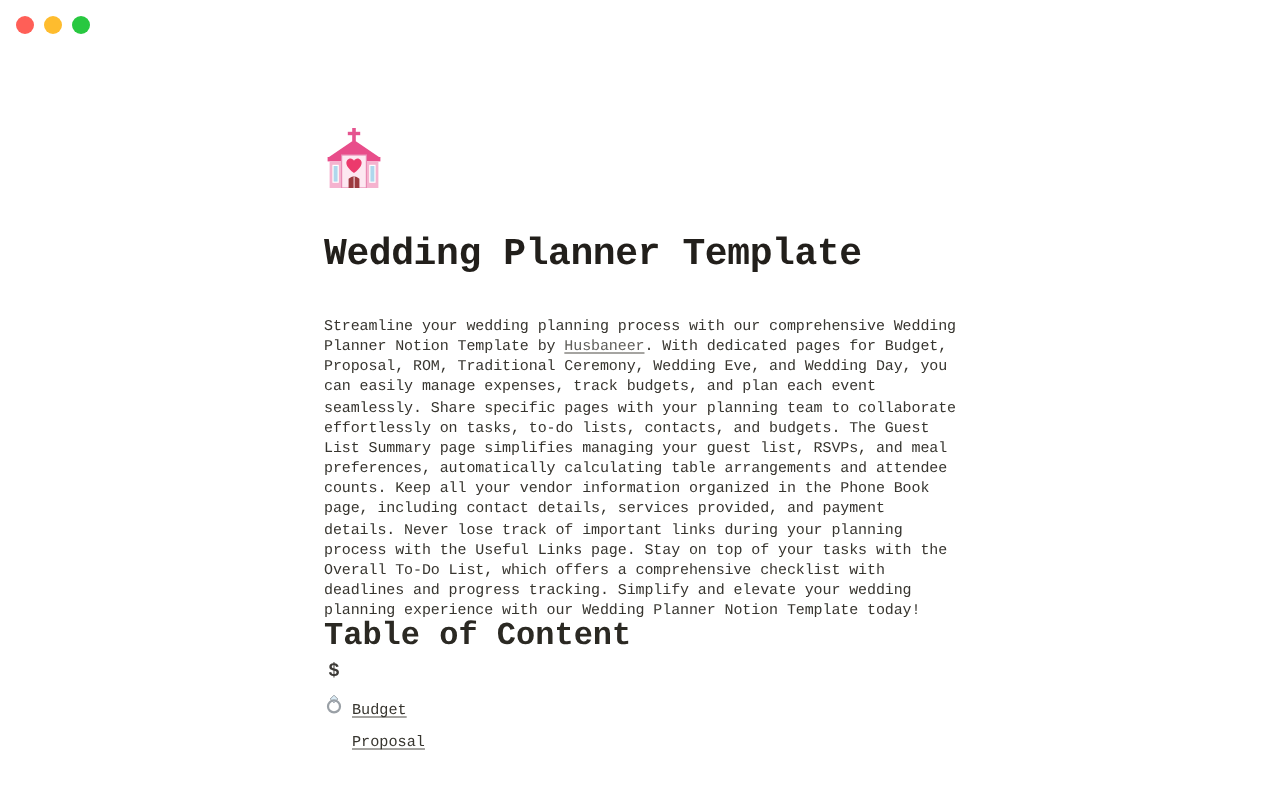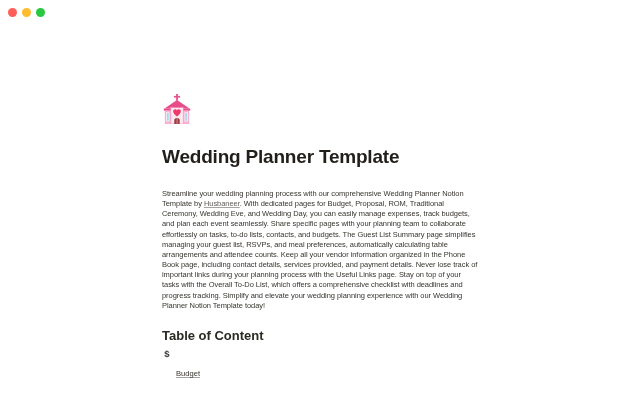--- a/index.html
+++ b/index.html
@@ -12,21 +12,21 @@
   }
 
   
   .traffic-lights { position:absolute; top:8px; left:8px; display:flex; gap:5px; }
   .tl-dot { width:9px; height:9px; border-radius:50%; }
   .tl-close { background:#ff5f57; }
   .tl-min   { background:#febc2e; }
   .tl-zoom  { background:#28c840; }
 
   
-  .content { width:316px; margin-left:162px; padding-top:94px; }
+  .content { width:316px; margin-left:162px; padding-top:64px;font-family:Liberation Mono, monospace; }
 
   .page-icon { width:30px; height:30px; display:block; cursor:pointer; }
 
   .page-title {
     margin-top:21px;
     font-size:19px;
     line-height:24px;
     font-weight:700;
     color:#221f1b;
     letter-spacing:-0.2px;
@@ -41,22 +41,21 @@
   }
 
   .inline-link {
     color:#5f5e5a;
     text-decoration:underline;
     text-decoration-color:rgba(55,53,47,.45);
     cursor:pointer;
   }
 
   .toc-heading {
-    margin-top:18px;
-    font-size:13px;
+    font-size:16px;
     line-height:14px;
     font-weight:700;
     color:#2b2923;
   }
 
   .toc-list { margin-top:5px; }
   .toc-row {
     display:flex;
     align-items:center;
     height:12.2px;
@@ -138,16 +137,25 @@
 
   <div class="toc-list">
 
     <div class="toc-row">
       <span class="toc-icon">
         <span class="dollar-glyph">$</span>
       </span>
       <a class="toc-link">Budget</a>
     </div>
 
+    <div class="toc-row">
+      <span class="toc-icon">
+        <svg width="10" height="10" viewBox="0 0 10 10">
+          <polygon points="5,0.6 6.9,2.5 5,4.4 3.1,2.5" fill="#dcedf7" stroke="#9aa0a6" stroke-width="0.5"></polygon>
+          <circle cx="5" cy="6.2" r="3" fill="none" stroke="#9aa0a6" stroke-width="1.1"></circle>
+        </svg>
+      </span>
+      <a class="toc-link">Proposal</a>
+    </div>
 
 
   </div>
 </div>
 
 </body></html>

